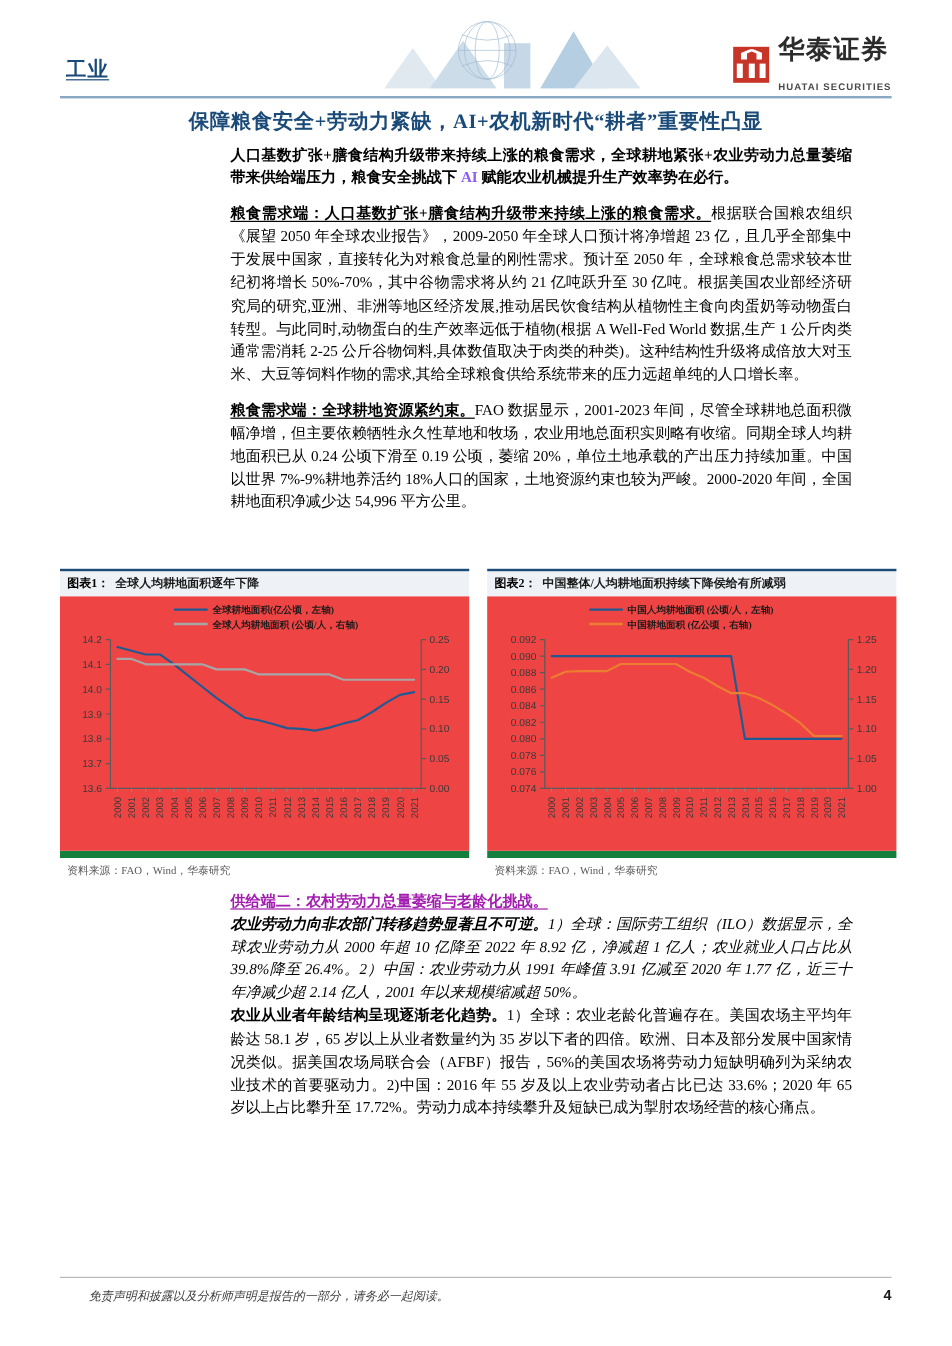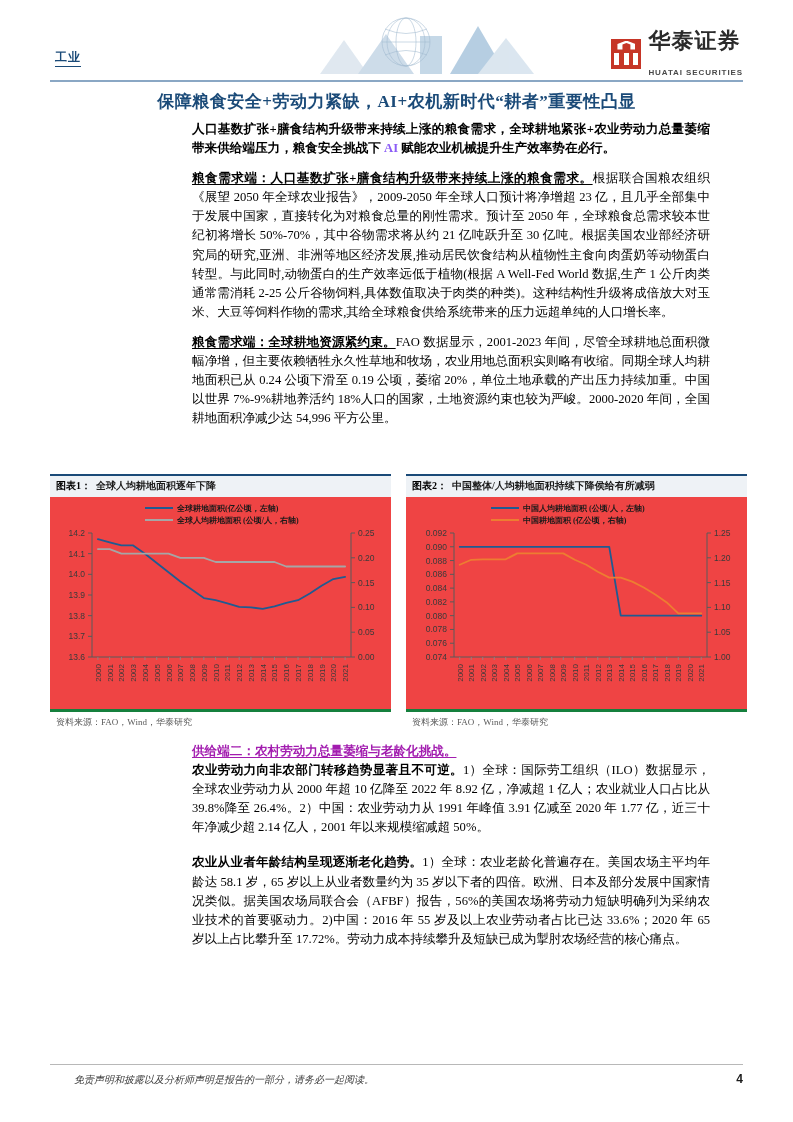--- a/index.html
+++ b/index.html
@@ -25,21 +25,21 @@
   }
   .hdr-banner {
     position: absolute;
     left: 300px; top: 16px;
     width: 250px; height: 58px;
     overflow: hidden;
   }
   .hdr-cat {
     position: absolute;
     left: 55px; top: 50px;
-    font-size: 12px;
+    font-size: 17px;
     font-weight: bold;
     color: #1a4a78;
     letter-spacing: 1px;
     border-bottom: 1.4px solid #1a4a78;
     padding-bottom: 1px;
     line-height: 15px;
   }
   .hdr-logo {
     position: absolute;
     right: 50px; top: 30px;
@@ -170,21 +170,21 @@
     white-space: nowrap;
     overflow: hidden;
   }
   .ex-head .ex-no { color: #000; margin-right: 5px; }
   .ex-body {
     height: 212px;
     position: relative;
     background: #ef4444;
   }
   .ex-foot {
-    border-top: 3px solid #15803d;
+    border-top: 6px solid #15803d;
     padding: 4px 6px 2px 6px;
     font-size: 9px;
     color: #5a5a5a;
   }
   svg.chart { display: block; }
   .axis-lbl {
     font-family: "Liberation Sans", sans-serif;
     font-size: 8.5px;
     fill: #3a3a3a;
   }
@@ -467,21 +467,21 @@
     <div class="ex-foot">资料来源：FAO，Wind，华泰研究</div>
   </div>
 </div>
 
 <div class="content" style="top:742px;">
 
   <p class="para" style="margin-bottom:0;">
     <span class="sec-label">供给端二：农村劳动力总量萎缩与老龄化挑战。</span>
   </p>
 
-  <p class="para" style="margin-bottom:16px;"><span class="bold">农业劳动力向非农部门转移趋势显著且不可逆。</span><span>1）全球：国际劳工组织（ILO）数据显示，全球农业劳动力从 2000 年超 10 亿降至 2022 年 8.92 亿，净减超 1 亿人；农业就业人口占比从 39.8%降至 26.4%。2）中国：农业劳动力从 1991 年峰值 3.91 亿减至 2020 年 1.77 亿，近三十年净减少超 2.14 亿人，2001 年以来规模缩减超 50%。</span></p>
+  <p class="para" style="margin-bottom:0;font-style:italic;"><span class="bold">农业劳动力向非农部门转移趋势显著且不可逆。</span><span>1）全球：国际劳工组织（ILO）数据显示，全球农业劳动力从 2000 年超 10 亿降至 2022 年 8.92 亿，净减超 1 亿人；农业就业人口占比从 39.8%降至 26.4%。2）中国：农业劳动力从 1991 年峰值 3.91 亿减至 2020 年 1.77 亿，近三十年净减少超 2.14 亿人，2001 年以来规模缩减超 50%。</span></p>
 
   <p class="para"><span class="bold">农业从业者年龄结构呈现逐渐老化趋势。</span><span>1）全球：农业老龄化普遍存在。美国农场主平均年龄达 58.1 岁，65 岁以上从业者数量约为 35 岁以下者的四倍。欧洲、日本及部分发展中国家情况类似。据美国农场局联合会（AFBF）报告，56%的美国农场将劳动力短缺明确列为采纳农业技术的首要驱动力。2)中国：2016 年 55 岁及以上农业劳动者占比已达 33.6%；2020 年 65 岁以上占比攀升至 17.72%。劳动力成本持续攀升及短缺已成为掣肘农场经营的核心痛点。</span></p>
 </div>
 
 <div class="page-footer">
   <div class="footer-rule"></div>
   <div class="footer-note">免责声明和披露以及分析师声明是报告的一部分，请务必一起阅读。</div>
   <div class="footer-page">4</div>
 </div>
 

